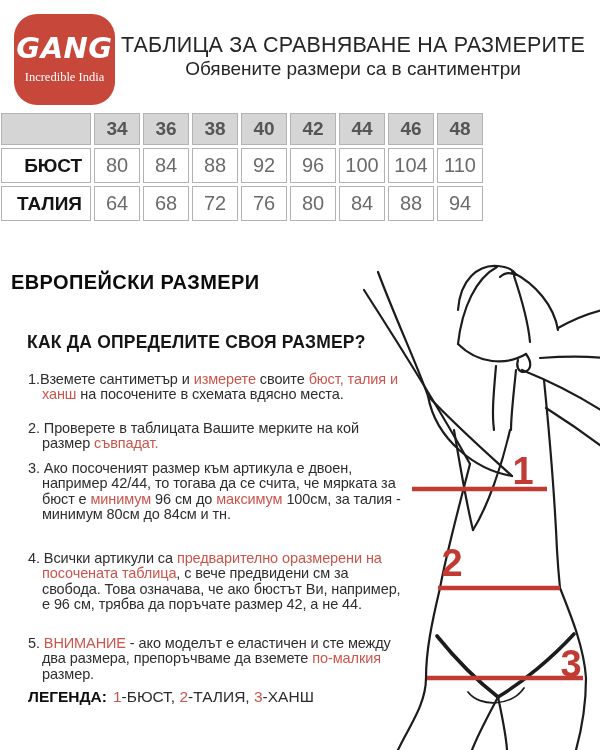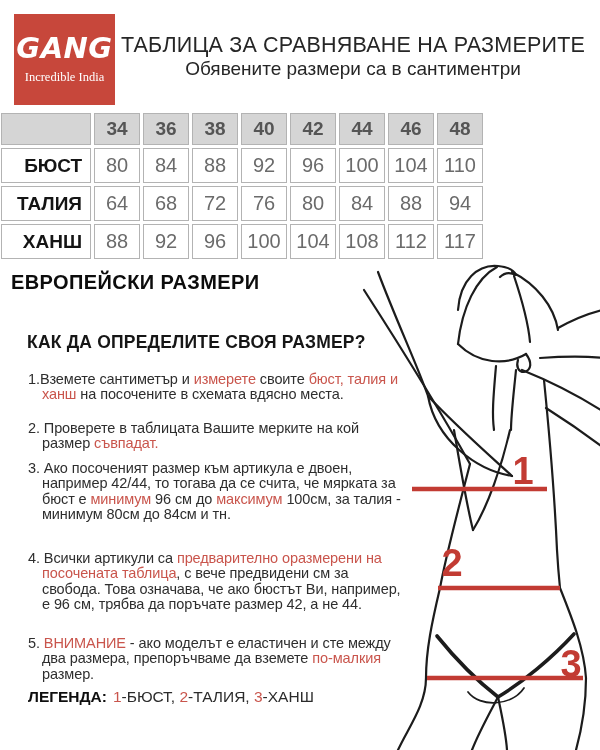--- a/index.html
+++ b/index.html
@@ -14,21 +14,21 @@
     width:600px;height:750px;position:relative;overflow:hidden;
     background:#ffffff;
     font-family:"Liberation Sans", sans-serif;
     -webkit-font-smoothing:antialiased;
   }
 
   
   .logo{
     position:absolute;left:14px;top:14px;width:101px;height:91px;
     background:var(--brand-red);color:#fff;
-    display:flex;flex-direction:column;align-items:center;justify-content:center;
+    display:flex;flex-direction:column;align-items:center;justify-content:center;border-radius:23px;
   }
   .logo .brand{
     font-family:"DejaVu Sans", sans-serif;
     font-weight:800;font-style:italic;font-size:29px;line-height:1;letter-spacing:.5px;
   }
   .logo .tagline{
     font-family:"Liberation Serif", serif;
     font-size:12.5px;margin-top:7px;white-space:nowrap;
   }
 
@@ -137,31 +137,20 @@
         <th class="rowlabel">ТАЛИЯ</th>
         <td>64</td>
         <td>68</td>
         <td>72</td>
         <td>76</td>
         <td>80</td>
         <td>84</td>
         <td>88</td>
         <td>94</td>
       </tr>
-      <tr>
-        <th class="rowlabel">ХАНШ</th>
-        <td>88</td>
-        <td>92</td>
-        <td>96</td>
-        <td>100</td>
-        <td>104</td>
-        <td>108</td>
-        <td>112</td>
-        <td>117</td>
-      </tr>
     </tbody>
 </table>
 
 <h2 class="h-euro">ЕВРОПЕЙСКИ РАЗМЕРИ</h2>
 <h3 class="h-howto">КАК ДА ОПРЕДЕЛИТЕ СВОЯ РАЗМЕР?</h3>
 
 <div class="item i1"><span>1.Вземете сантиметър и </span><span class="red">измерете</span><span> своите </span><span class="red">бюст, талия и ханш</span><span> на посочените в схемата вдясно места.</span></div>
 <div class="item i2"><span>2. Проверете в таблицата Вашите мерките на кой размер </span><span class="red">съвпадат.</span></div>
 <div class="item i3"><span>3. Ако посоченият размер към артикула е двоен, например 42/44, то тогава да се счита, че мярката за бюст е </span><span class="red">минимум</span><span>  96 см до </span><span class="red">максимум</span><span> 100см, за талия - минимум 80см до 84см и тн.</span></div>
 <div class="item i4"><span>4. Всички артикули са </span><span class="red">предварително оразмерени на посочената таблица</span><span>, с вече предвидени см за свобода. Това означава, че ако бюстът Ви, например, е 96 см, трябва да поръчате размер 42, а не 44.</span></div>

